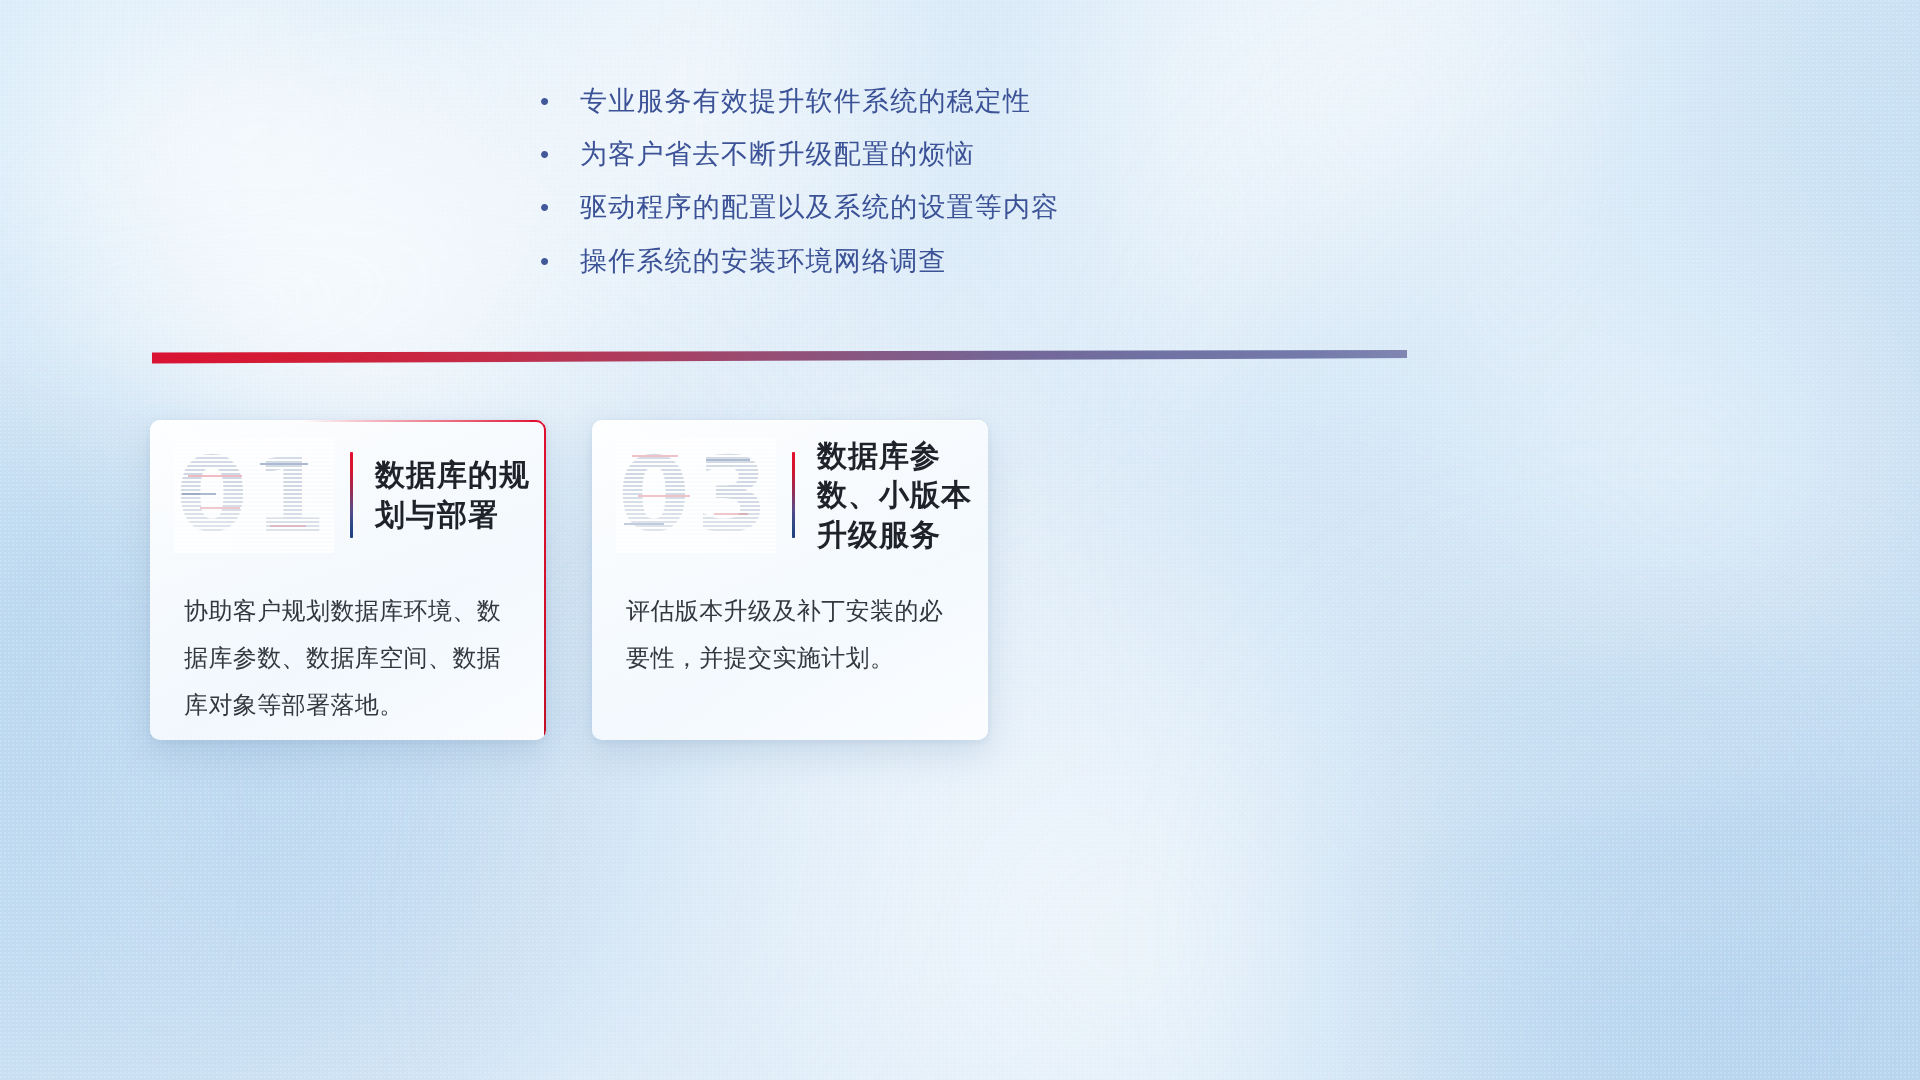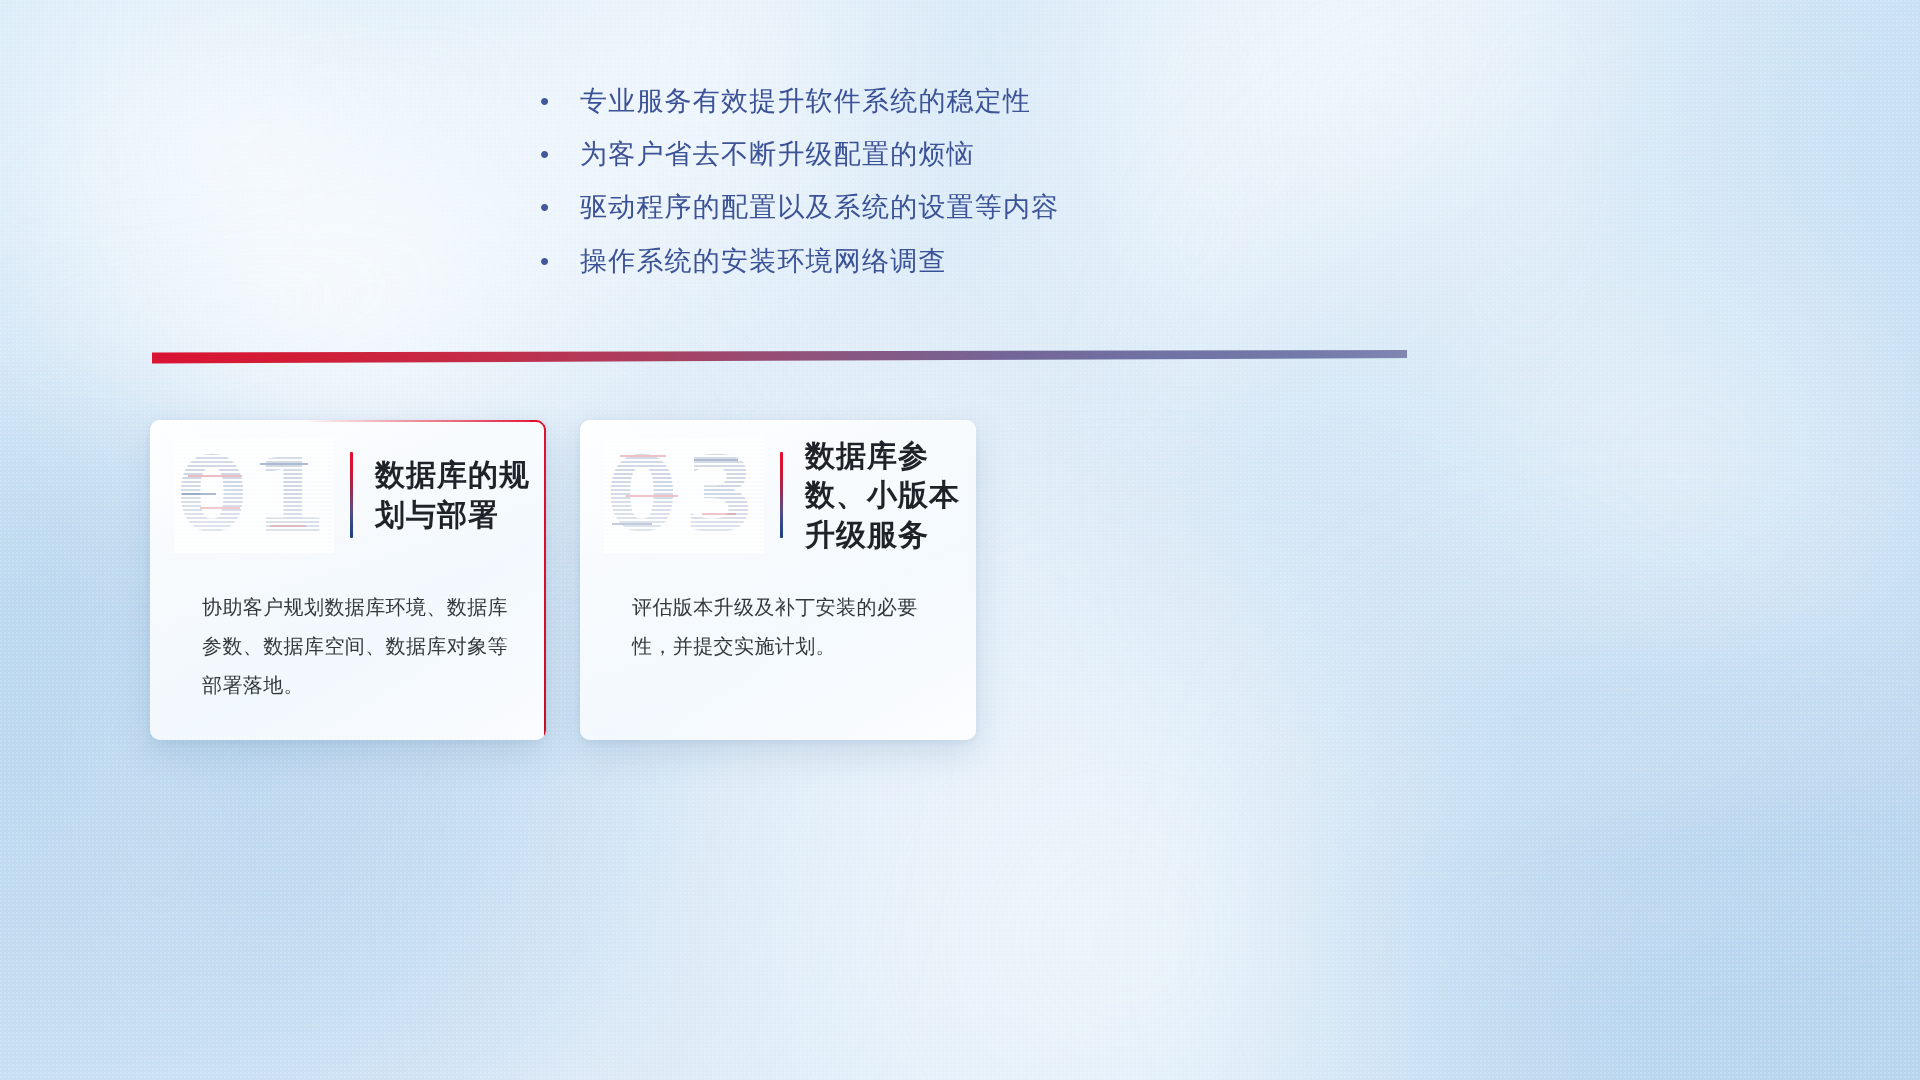--- a/index.html
+++ b/index.html
@@ -99,21 +99,21 @@
   #divider .glow {
     position:absolute; left:0; top:2px; width:100%; height:10px;
     background:linear-gradient(90deg, rgba(217,9,43,.35) 0%, rgba(110,116,166,.22) 60%, rgba(110,116,166,0) 100%);
     filter:blur(5px);
     clip-path:polygon(0% 10%, 100% 0%, 100% 70%, 0% 100%);
   }
 
   
   #cards {
     position:absolute; left:150px; top:420px;
-    display:flex; gap:34px;
+    display:flex; gap:46px;
   }
   .card {
     position:relative;
     width:396px; height:320px;
     border-radius:10px;
     background:linear-gradient(152deg,
       rgba(255,255,255,.96) 0%,
       rgba(250,252,254,.94) 30%,
       rgba(245,250,254,.93) 62%,
       rgba(252,253,255,.97) 100%);
@@ -193,22 +193,22 @@
   }
   .title {
     flex:1 1 auto;
     font-size:30px; font-weight:700;
     line-height:1.32;
     color:#1f2229;
     letter-spacing:1px;
     padding-right:16px;
   }
   .card-body {
-    padding:18px 34px 0 52px;
-    font-size:20px;
+    padding:18px 34px 0 34px;
+    font-size:24px;
     line-height:1.95;
     color:#33383f;
     letter-spacing:.4px;
   }
 </style>
 </head>
 <body>
 
 <div id="bg">
   <div class="bg-base"></div>

